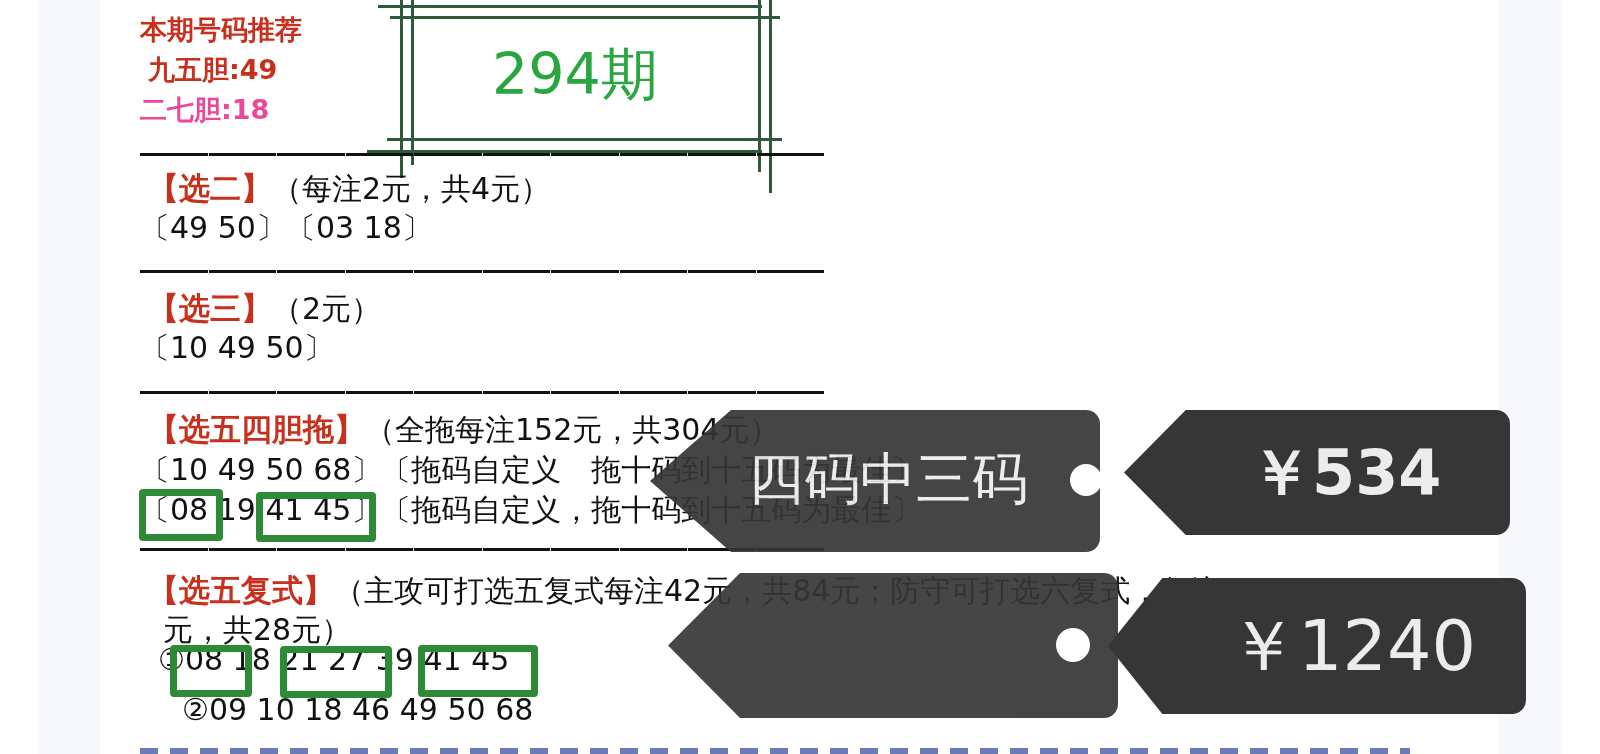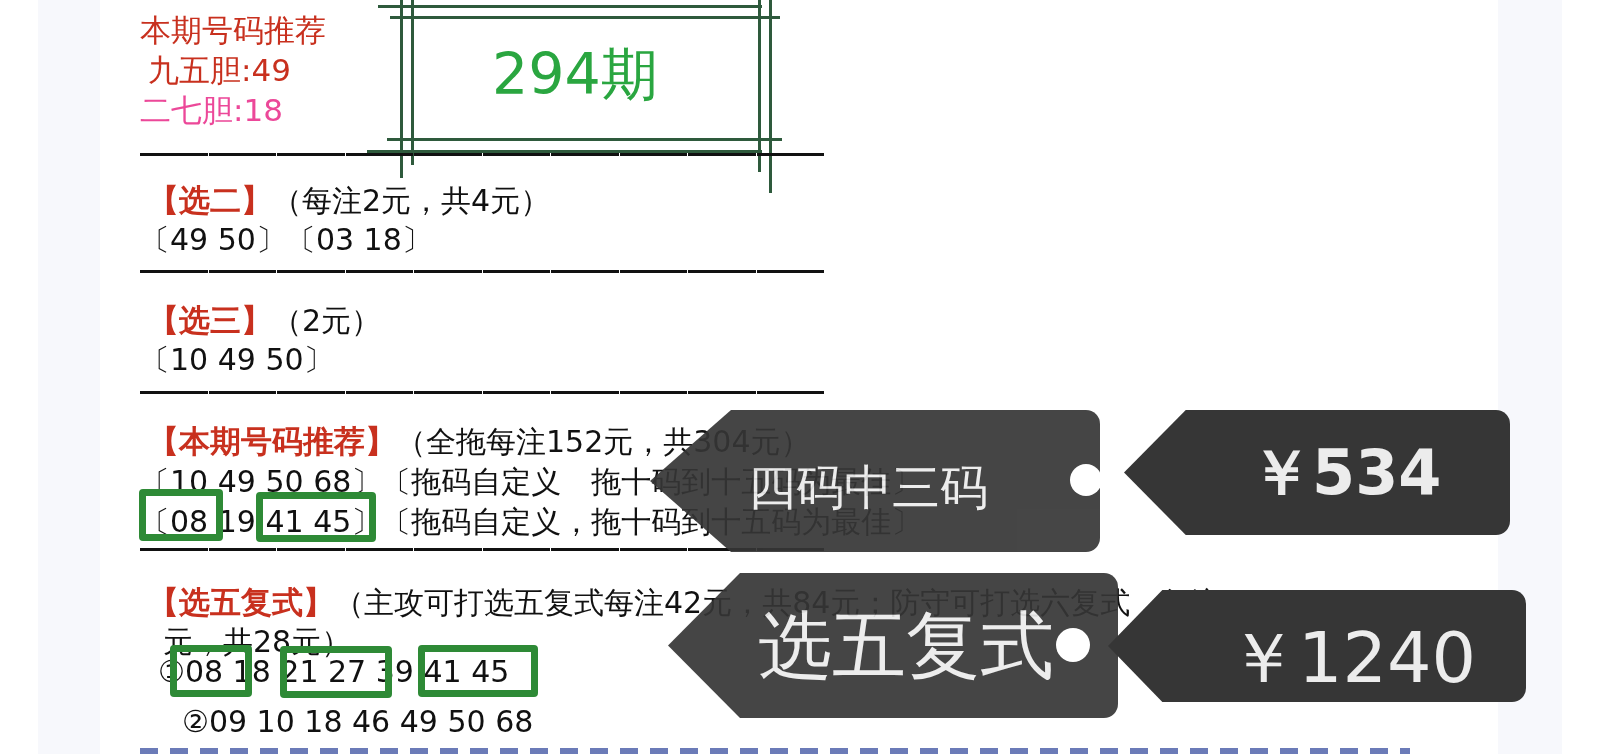--- a/index.html
+++ b/index.html
@@ -7,24 +7,24 @@
     width:1600px; height:754px; overflow:hidden; position:relative;
     background:#ffffff;
     font-family:"DejaVu Sans", "Liberation Sans", sans-serif;
     color:#111;
   }
   .strip-left { position:absolute; left:38px; top:0; width:62px; height:754px; background:#f7f8fc; }
   .strip-right { position:absolute; left:1498px; top:0; width:64px; height:754px; background:#f7f8fc; }
   .content { position:absolute; left:100px; top:0; width:1398px; height:754px; background:#fff; }
 
   .abs { position:absolute; white-space:nowrap; }
-  .hdr { font-weight:normal; font-size:31px; line-height:40px; letter-spacing:0px; }
+  .hdr { font-weight:bold; font-size:27px; line-height:40px; letter-spacing:0px; }
   .red { color:#c8301e; }
   .blue { color:#ec4899; }
-  .txt { font-size:30px; line-height:56px; color:#111; }
+  .txt { font-size:30px; line-height:32px; color:#111; }
   .sec-title { color:#c8301e; font-weight:bold; font-size:31px; }
 
   .dashes { position:absolute; left:140px; width:684px; height:4px; display:flex; gap:1px; }
   .dashes span { flex:1; background:#111; height:3px; }
 
   
   .gl { position:absolute; background:#2e5a3c; }
   .issue { position:absolute; left:410px; top:24px; width:330px; height:100px;
     color:#2aa640; font-size:57px; line-height:100px; text-align:center; }
 
@@ -99,21 +99,21 @@
     <span></span>
     <span></span>
     <span></span>
     <span></span>
     <span></span>
     <span></span>
     <span></span>
   </div>
 
 <div class="abs txt" style="left:148px;top:413px;">
-  <span class="sec-title">【本期号码推荐】</span><span>（全拖每注152元，共304元）</span>
+  <span class="sec-title">【选五四胆拖】</span><span>（全拖每注152元，共304元）</span>
 </div>
 <div class="abs txt" style="left:140px;top:454px;">
   <span>〔10 49 50 68〕</span><span>〔拖码自定义　拖十码到十五码为最佳〕</span>
 </div>
 <div class="abs txt" style="left:140px;top:494px;">
   <span>〔08 19 41 45〕</span><span>〔拖码自定义，拖十码到十五码为最佳〕</span>
 </div>
 <div class="hl" style="left:139px;top:489px;width:84px;height:52px;"></div>
 <div class="hl" style="left:256px;top:492px;width:120px;height:50px;"></div>
 
@@ -138,28 +138,27 @@
 <div class="abs txt" style="left:158px;top:694px;margin-left:24px;">②09 10 18 46 49 50 68</div>
 <div class="hl" style="left:170px;top:645px;width:82px;height:52px;"></div>
 <div class="hl" style="left:280px;top:646px;width:112px;height:52px;"></div>
 <div class="hl" style="left:418px;top:645px;width:120px;height:52px;"></div>
 
 <div class="abs" style="left:140px;top:738px;width:1270px;height:16px;overflow:hidden;">
   <div style="height:6px;margin-top:10px;background:repeating-linear-gradient(90deg,#3a4fa0 0 18px,transparent 18px 30px);opacity:0.75;"></div>
 </div>
 
 <div class="tag" style="left:650px;top:410px;width:450px;height:142px;border-radius:0 14px 14px 0;clip-path:polygon(18% 0,100% 0,100% 100%,18% 100%,0 50%);opacity:0.92;">
-  <div class="tag-label" style="left:98px;top:32px;font-size:48px;line-height:90px;">四码中三码</div>
+  <div class="tag-label" style="left:98px;top:24px;font-size:56px;line-height:90px;">四码中三码</div>
   <div class="hole" style="left:420px;top:54px;width:32px;height:32px;"></div>
 </div>
 
 <div class="tag" style="left:1124px;top:410px;width:386px;height:125px;border-radius:0 14px 14px 0;clip-path:polygon(16% 0,100% 0,100% 100%,16% 100%,0 50%);font-weight:bold;">
   <div class="tag-label" style="left:126px;top:18px;font-size:62px;line-height:90px;">￥534</div>
 </div>
 
 <div class="tag" style="left:668px;top:573px;width:450px;height:145px;border-radius:0 14px 14px 0;clip-path:polygon(16% 0,100% 0,100% 100%,16% 100%,0 50%);opacity:0.92;">
-  <div class="tag-label" style="left:90px;top:22px;font-size:74px;line-height:100px;">选五复式</div>
   <div class="hole" style="left:388px;top:55px;width:34px;height:34px;"></div>
 </div>
 
-<div class="tag" style="left:1108px;top:590px;width:418px;height:112px;border-radius:0 14px 14px 0;clip-path:polygon(13% 0,100% 0,100% 100%,13% 100%,0 50%);">
+<div class="tag" style="left:1108px;top:578px;width:418px;height:136px;border-radius:0 14px 14px 0;clip-path:polygon(13% 0,100% 0,100% 100%,13% 100%,0 50%);">
   <div class="tag-label" style="left:120px;top:20px;font-size:70px;line-height:96px;">￥1240</div>
 </div>
 
 </body></html>

